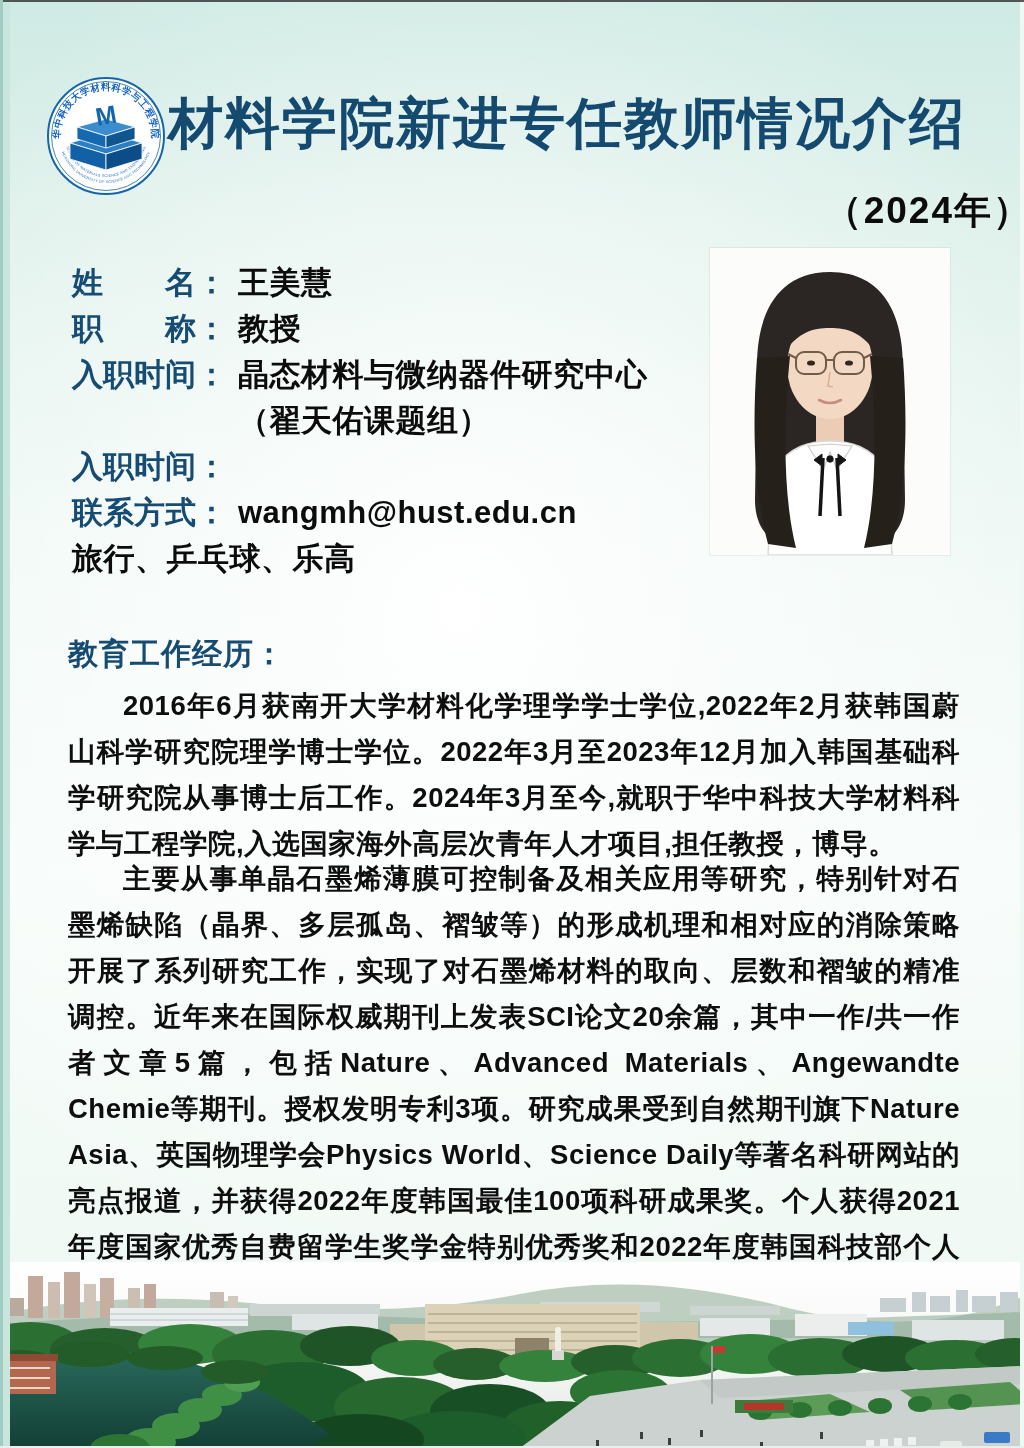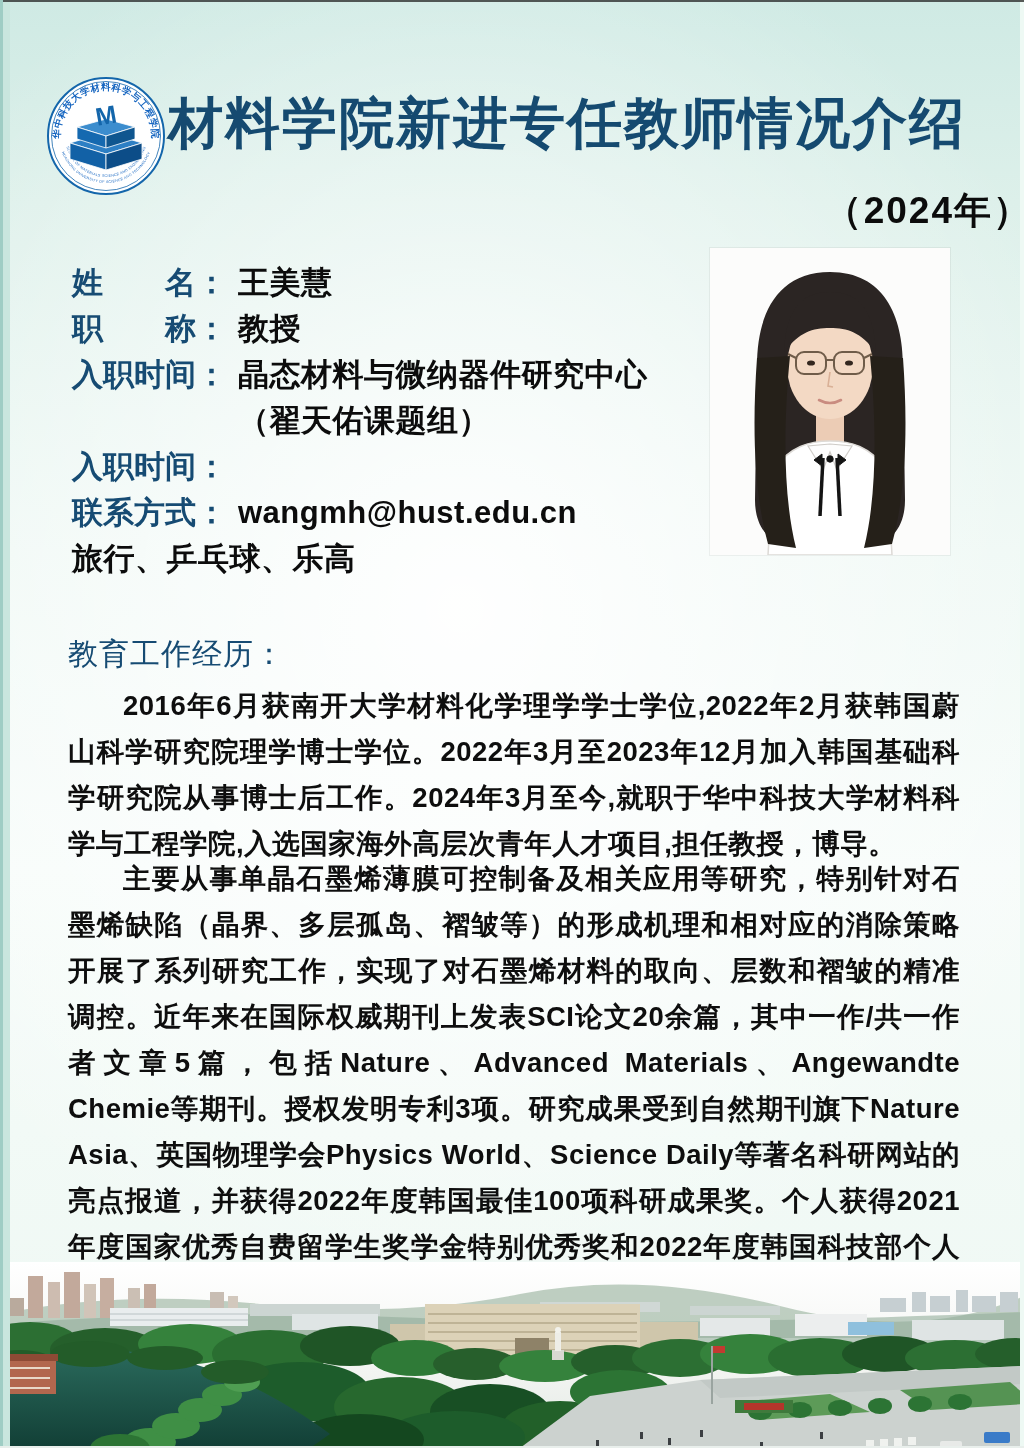--- a/index.html
+++ b/index.html
@@ -51,21 +51,21 @@
     background:#fbfbfb;box-shadow:0 0 0 1px rgba(0,0,0,0.05);
   }
   .photo svg{display:block;width:100%;height:100%;}
 
   
   .text-section{position:absolute;left:68px;width:892px;}
   .sec-edu{top:634px;}
   .sec-sci{top:856px;}
   .text-section h2{
     margin:0 0 8px 0;
-    font-size:30px;color:#164b73;font-weight:normal;letter-spacing:1px;
+    font-size:30px;color:#164b73;font-weight:bold;letter-spacing:1px;
   }
   .text-section p{
     margin:0;
     font-size:27.5px;line-height:46px;font-weight:bold;color:#0e0e0e;
     text-align:justify;text-indent:2em;letter-spacing:0.5px;
   }
 
   
   .campus{position:absolute;left:0;bottom:0;width:1024px;height:186px;}
   .campus svg{display:block;width:100%;height:100%;}

